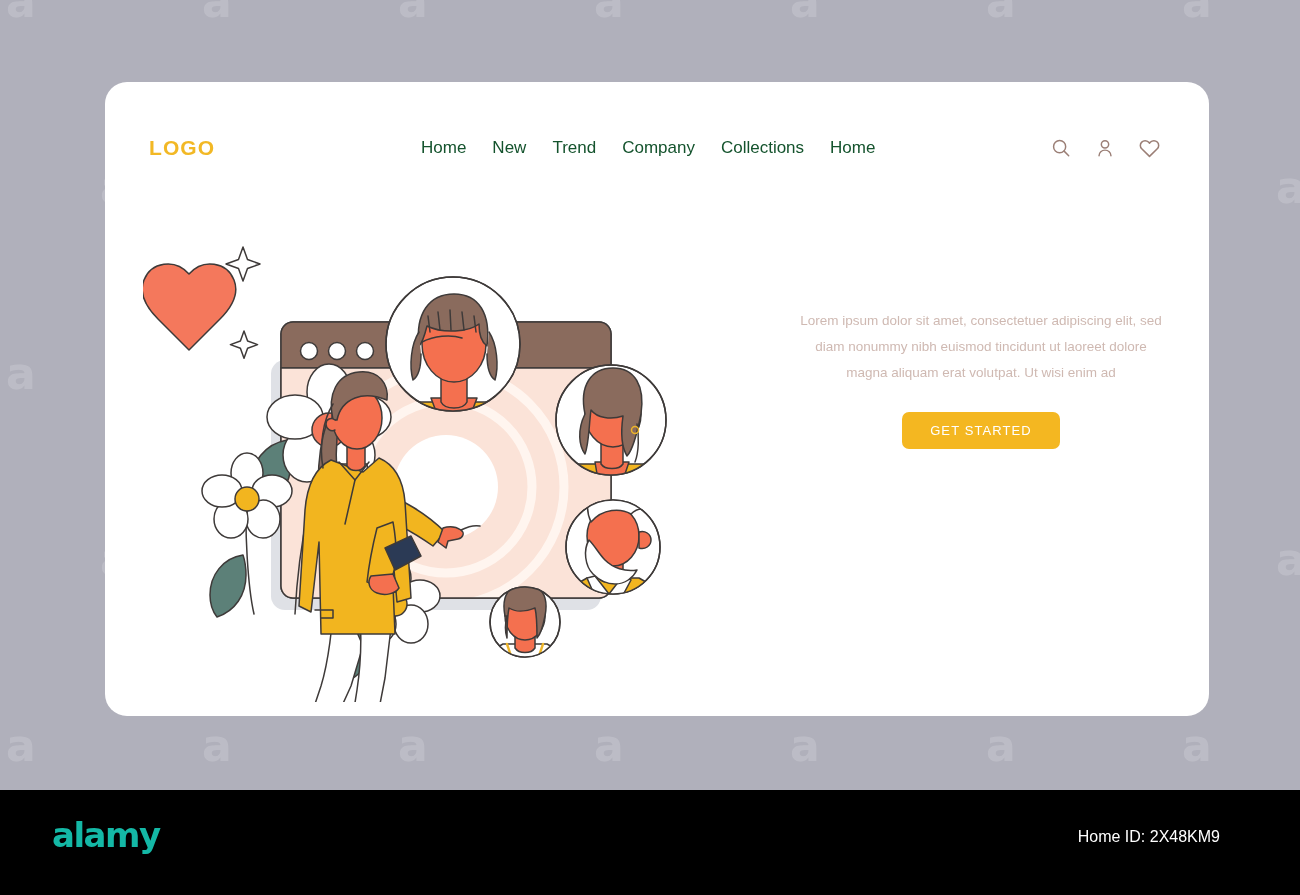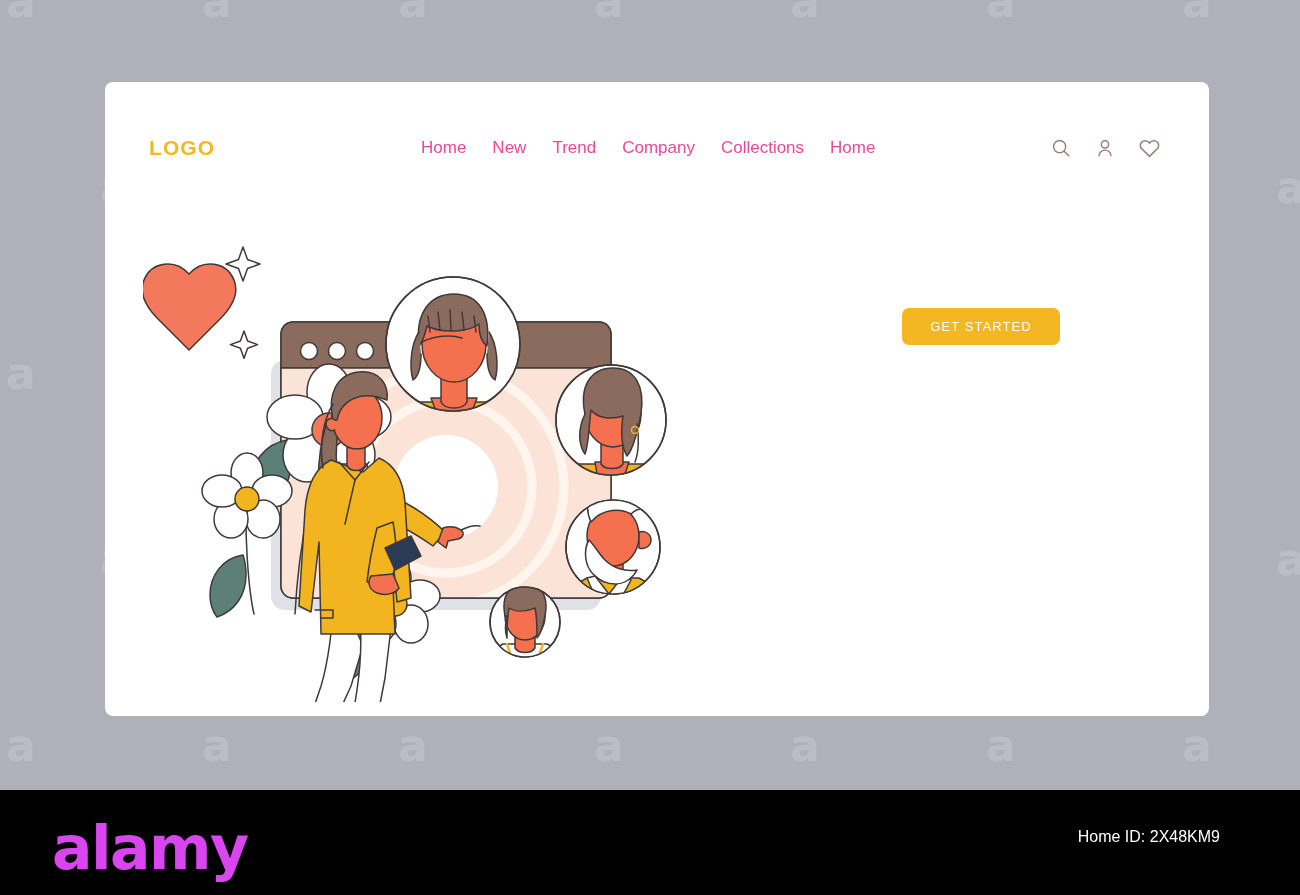--- a/index.html
+++ b/index.html
@@ -38,21 +38,21 @@
   }
 
   
   .card {
     position: absolute;
     left: 105px;
     top: 82px;
     width: 1104px;
     height: 634px;
     background: #ffffff;
-    border-radius: 8px;
+    border-radius: 22px;
     z-index: 2;
   }
 
   
   .navbar {
     position: absolute;
     left: 0; right: 0;
     top: 46px;
     height: 40px;
     display: flex;
@@ -68,21 +68,21 @@
   }
   .nav-links {
     position: absolute;
     left: 316px;
     display: flex;
     align-items: center;
     gap: 26px;
   }
   .nav-link {
     font-size: 17px;
-    color: #ec4899;
+    color: #14532d;
     white-space: nowrap;
     cursor: pointer;
     text-decoration: none;
   }
   .nav-icons {
     position: absolute;
     right: 48px;
     display: flex;
     align-items: center;
     gap: 22px;
@@ -142,23 +142,23 @@
     height: 105px;
     background: #000000;
     z-index: 5;
   }
   .alamy-logo {
     position: absolute;
     left: 52px;
     top: 28px;
     font-family: "DejaVu Sans", sans-serif;
     font-weight: 700;
-    font-size: 60px;
+    font-size: 34px;
     letter-spacing: -1.5px;
-    color: #d946ef;
+    color: #14b8a6;
     line-height: 1;
   }
   .image-id {
     position: absolute;
     right: 80px;
     top: 38px;
     font-size: 16px;
     color: #ffffff;
   }
 </style>
@@ -235,20 +235,21 @@
         </span>
         <span>
           <svg width="23" height="23" viewBox="0 0 24 24" fill="none" stroke="#9b7f76" stroke-width="1.6" stroke-linejoin="round">
             <path d="M12 20.2 3.9 12.3a4.9 4.9 0 0 1 0-7 4.9 4.9 0 0 1 7 0l1.1 1.1 1.1-1.1a4.9 4.9 0 0 1 7 0 4.9 4.9 0 0 1 0 7z"></path>
           </svg>
         </span>
       </div>
     </div>
 
     <div class="hero-text">
+      <p class="subcopy">Lorem ipsum dolor sit amet, consectetuer adipiscing elit, sed diam nonummy nibh euismod tincidunt ut laoreet dolore magna aliquam erat volutpat. Ut wisi enim ad</p>
       <div class="cta-wrap">
         <button class="cta">GET STARTED</button>
       </div>
     </div>
 
     <div class="illo">
       <svg viewBox="0 0 600 510" xmlns="http://www.w3.org/2000/svg">
         <defs>
           <clipPath id="clipScreen">
             <rect x="138" y="156" width="330" height="250" rx="12"></rect>

